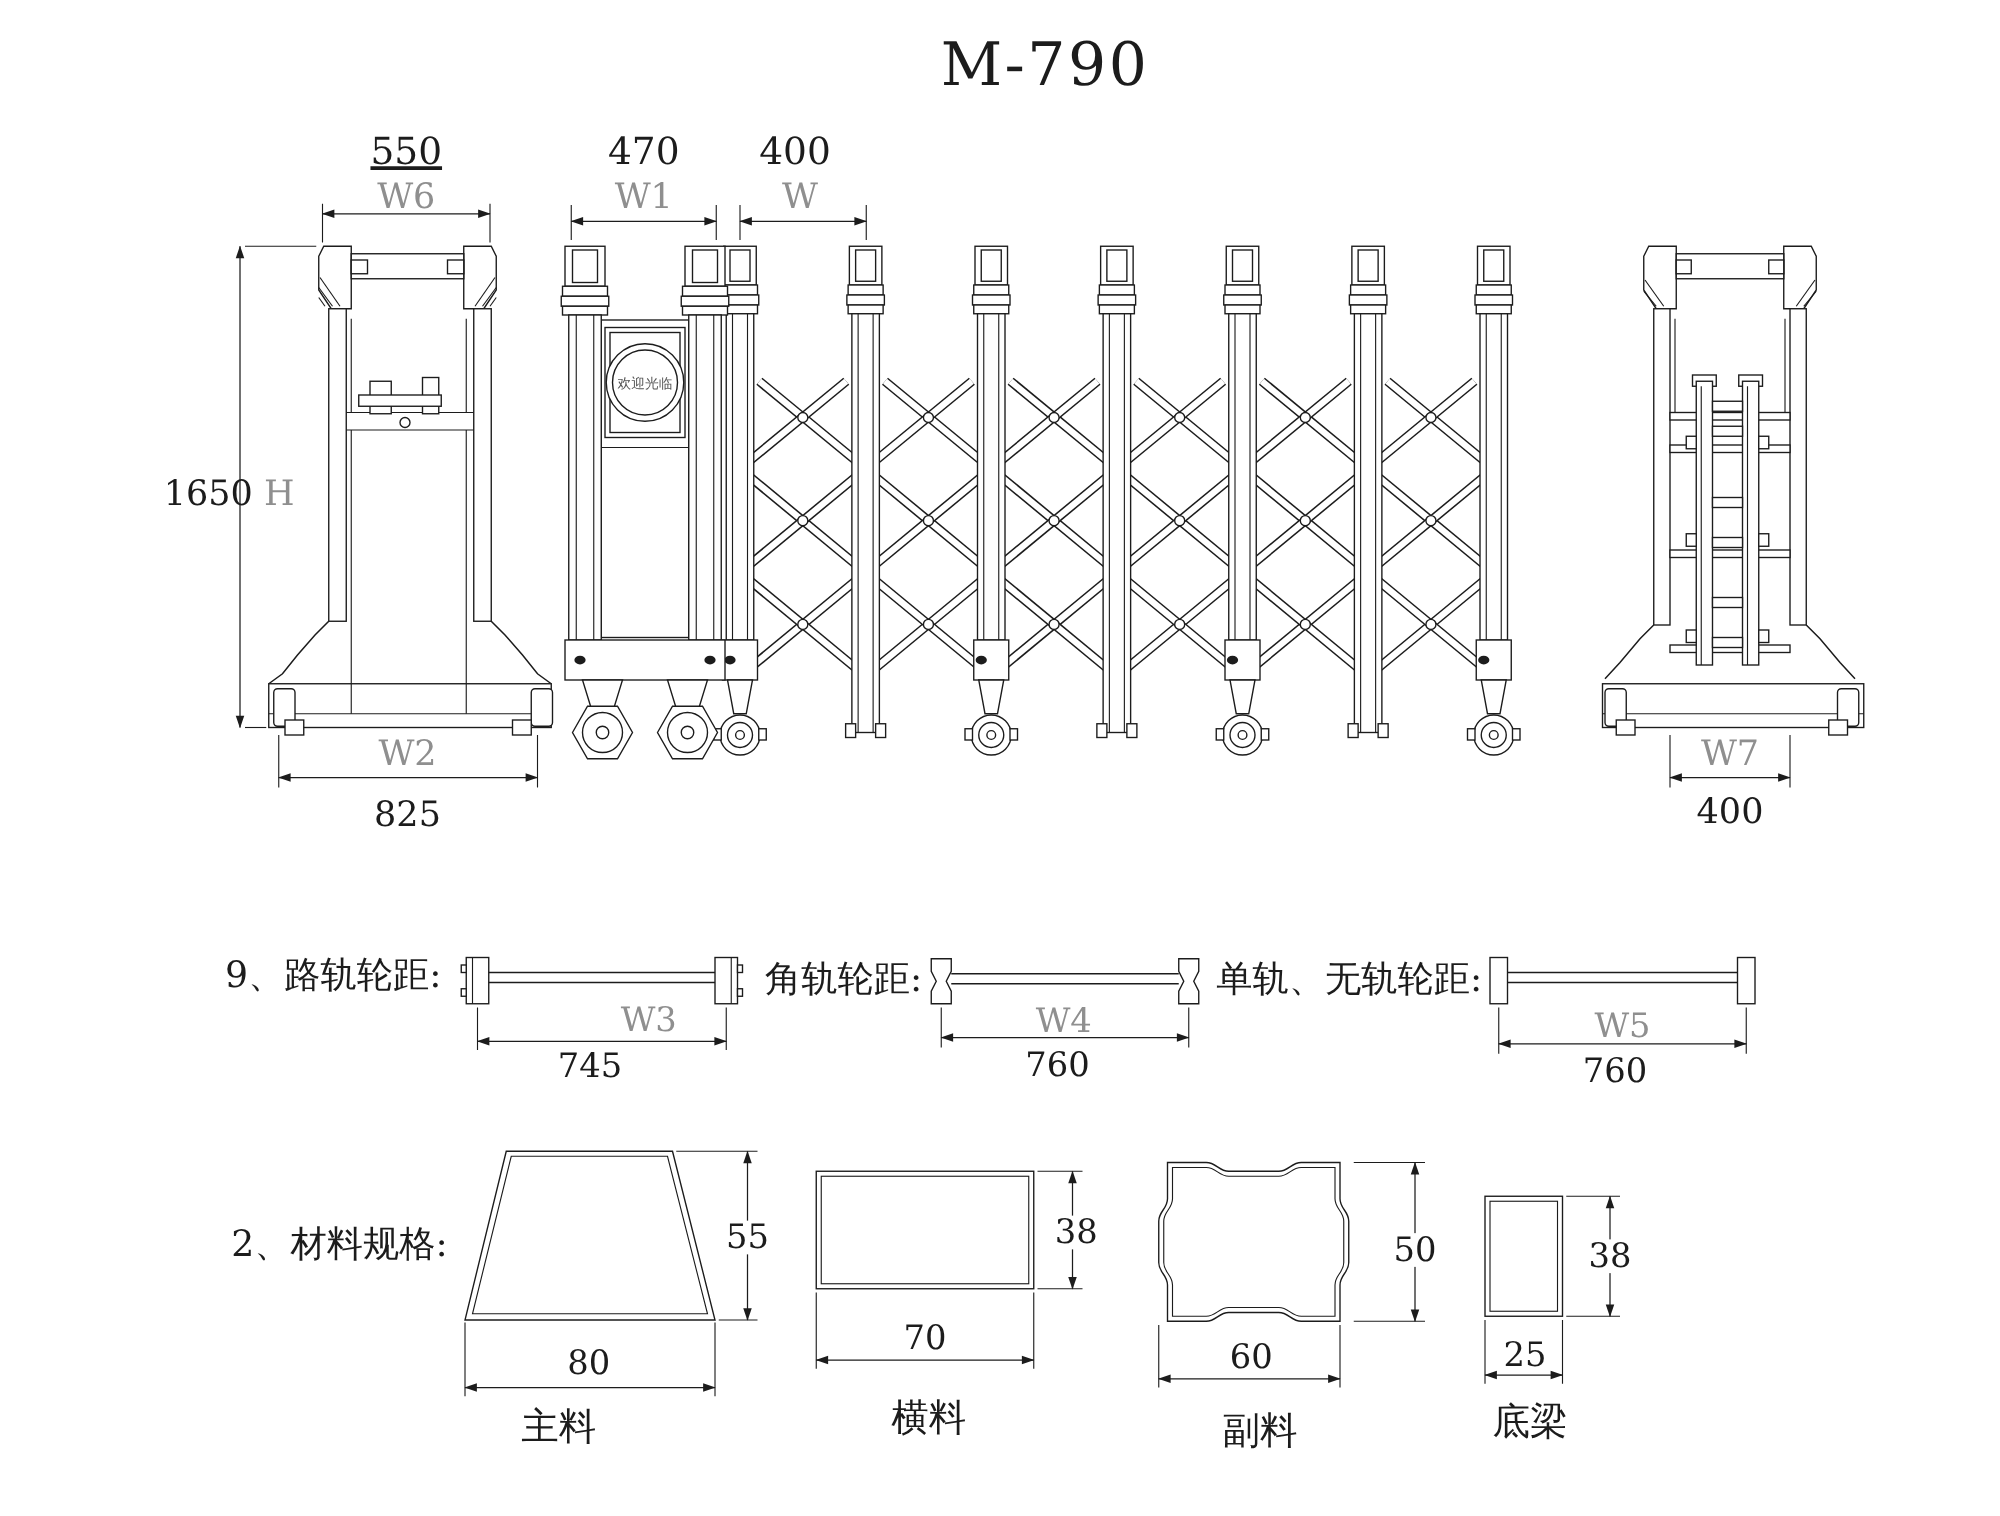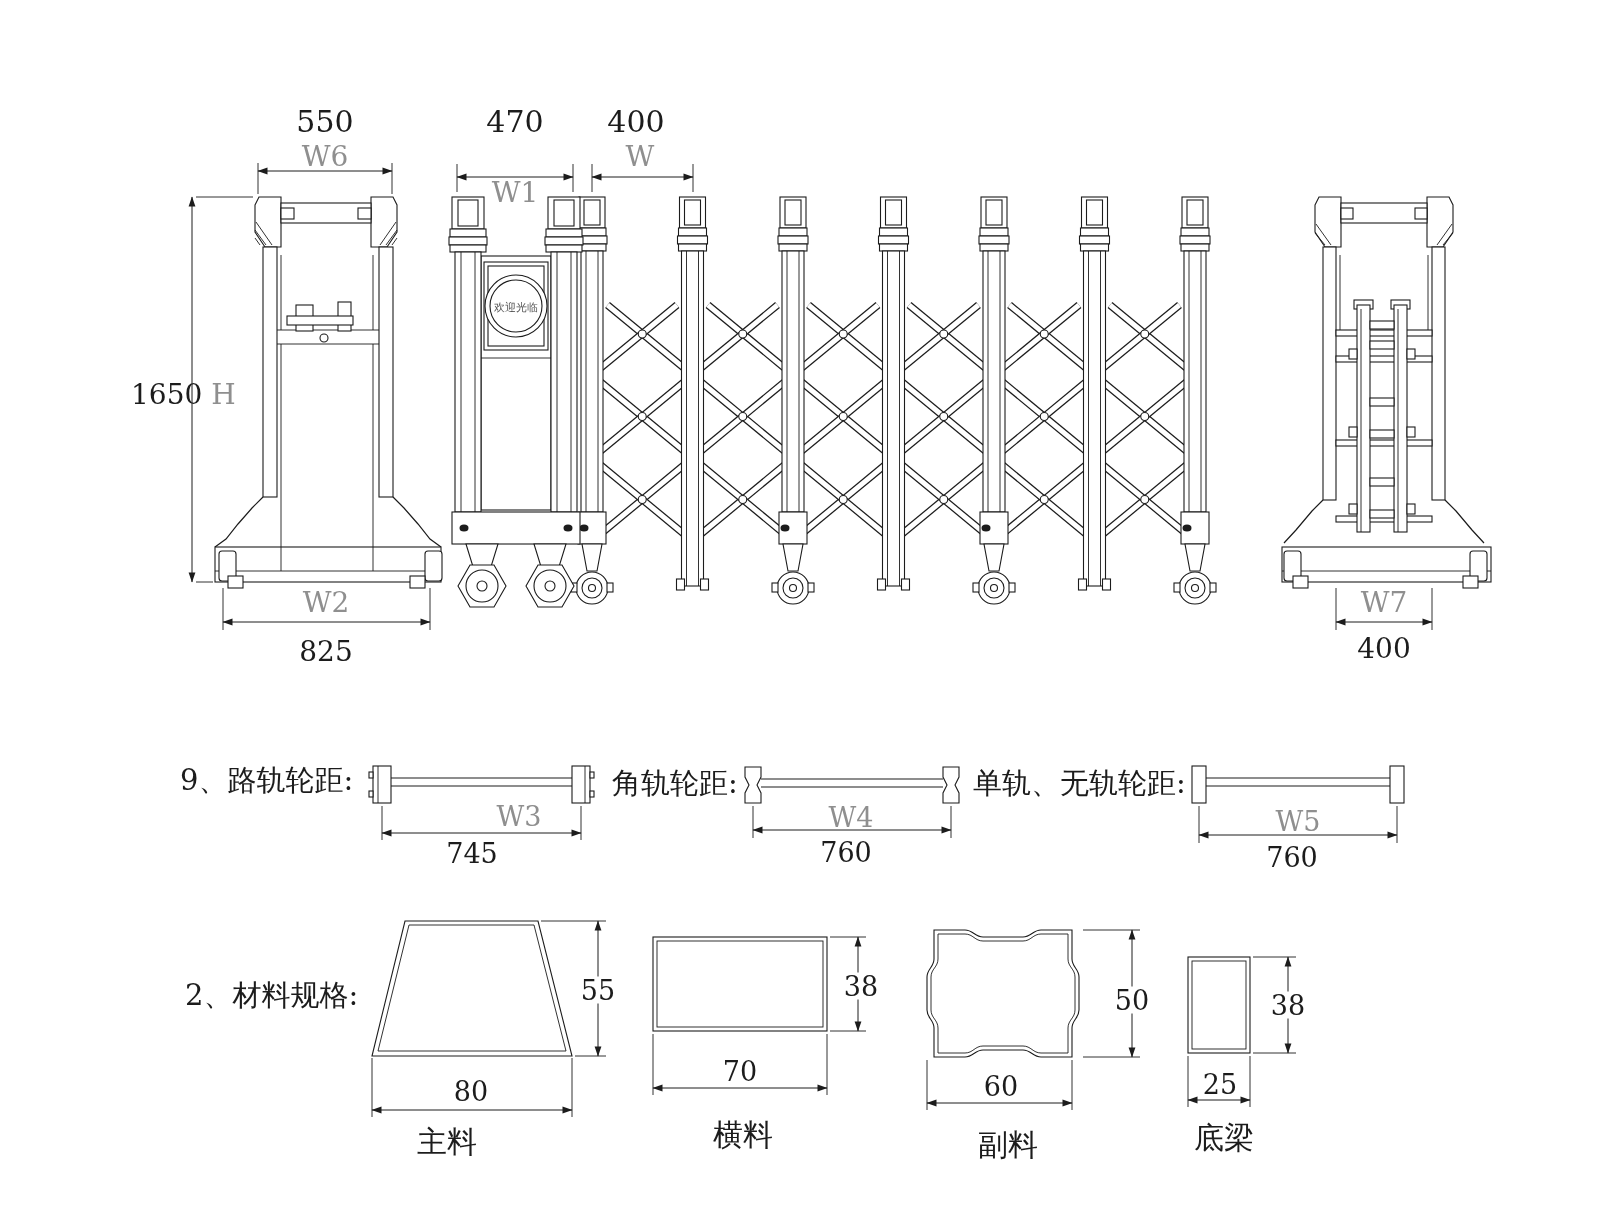--- a/index.html
+++ b/index.html
@@ -315,26 +315,27 @@
     <rect x="1192" y="961" width="54" height="88" class="t"></rect>
     <line x1="1253" y1="957" x2="1296" y2="957" class="t"></line>
     <line x1="1253" y1="1053" x2="1296" y2="1053" class="t"></line>
     <line x1="1288" y1="957" x2="1288" y2="1053" class="dim" marker-start="url(#ar)" marker-end="url(#ar)"></line>
     <line x1="1188" y1="1056" x2="1188" y2="1107" class="t"></line>
     <line x1="1250" y1="1056" x2="1250" y2="1107" class="t"></line>
     <line x1="1188" y1="1100" x2="1250" y2="1100" class="dim" marker-start="url(#ar)" marker-end="url(#ar)"></line>
   </g>
 </svg>
 
-
-<div class="lbl f30" style="left:325px;top:122px;">550</div>
+<div class="lbl f48" style="left:836px;top:52px;">M-790</div>
+
+<div class="lbl f30" style="left:325px;top:122px;text-decoration:underline;">550</div>
 <div class="lbl f28 gray" style="left:325px;top:157px;">W6</div>
 
 <div class="lbl f30" style="left:515px;top:122px;">470</div>
-<div class="lbl f28 gray" style="left:515px;top:157px;margin-top:36px;">W1</div>
+<div class="lbl f28 gray" style="left:515px;top:157px;">W1</div>
 
 <div class="lbl f30" style="left:636px;top:122px;">400</div>
 <div class="lbl f28 gray" style="left:640px;top:157px;">W</div>
 
 <div class="lblL f28" style="left:131px;top:395px;">
   <span>1650</span>
   <span class="gray">H</span>
 </div>
 
 <div class="lbl f28 gray" style="left:326px;top:603px;">W2</div>

